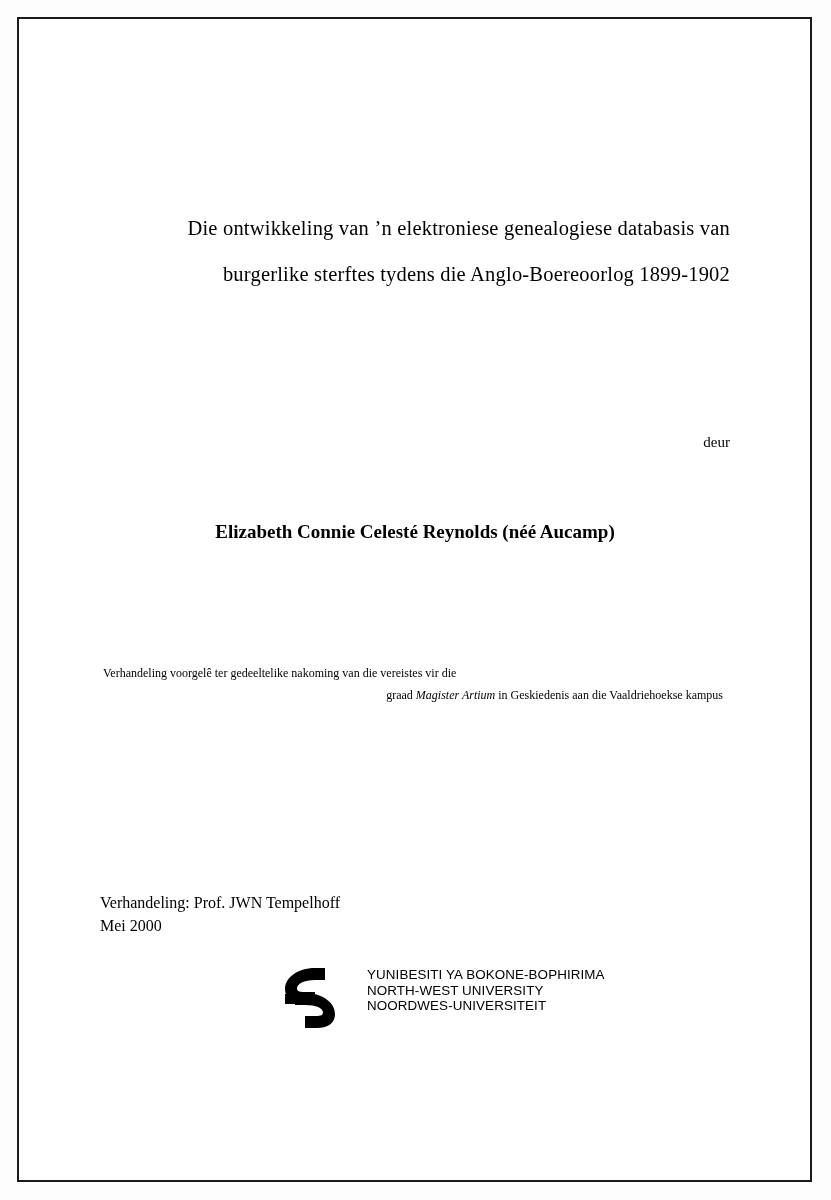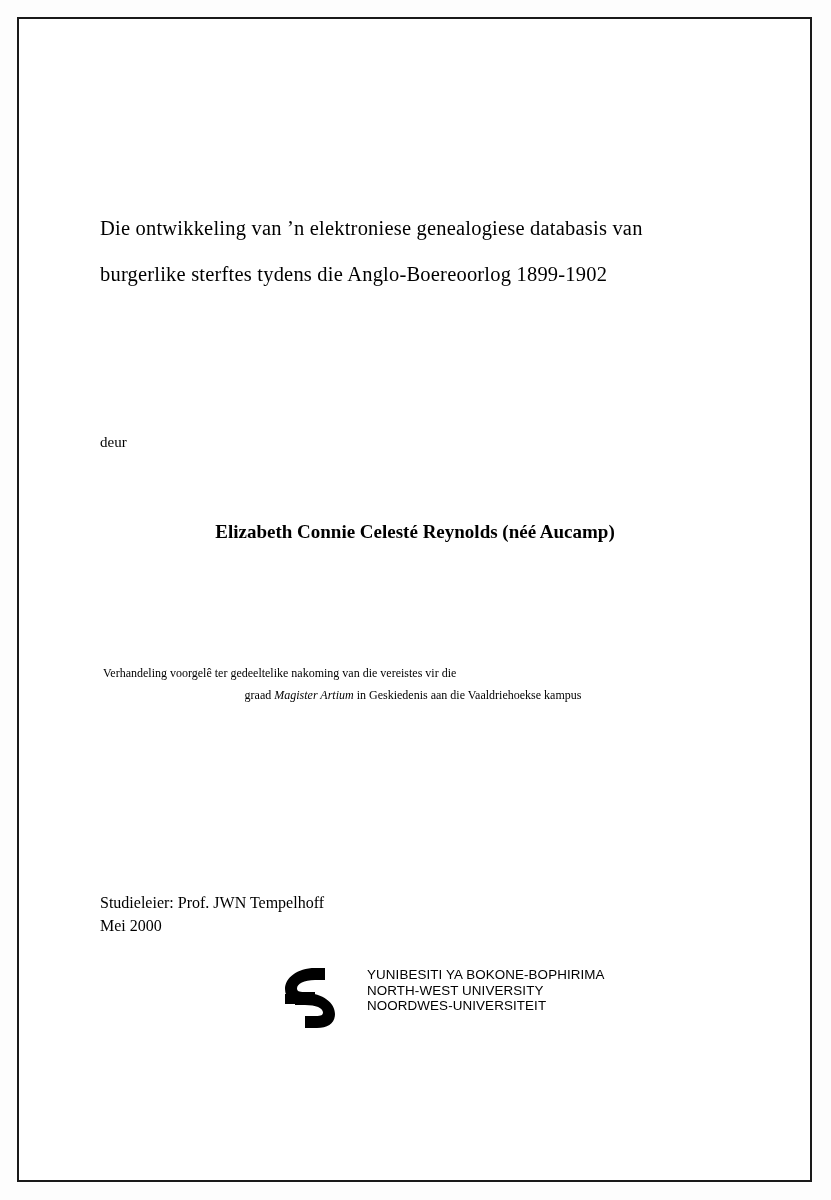--- a/index.html
+++ b/index.html
@@ -40,34 +40,34 @@
     top: 0;
     width: 630px;
     height: 1200px;
   }
 
   .title-block {
     position: absolute;
     top: 205px;
     left: 0;
     width: 630px;
-    text-align: left;
+    text-align: right;
   }
   .title-line {
     font-size: 20.5px;
     line-height: 46px;
     letter-spacing: 0.2px;
   }
 
   .deur {
     position: absolute;
     top: 434px;
     left: 0;
     width: 630px;
-    text-align: left;
+    text-align: right;
     font-size: 15px;
   }
 
   .author {
     position: absolute;
     top: 521px;
     left: 0;
     width: 630px;
     text-align: center;
     font-size: 19px;
@@ -79,21 +79,21 @@
     top: 662px;
     left: 3px;
     width: 620px;
     font-size: 12px;
     line-height: 22px;
   }
   .statement .just {
     text-align: justify;
   }
   .statement .plain {
-    text-align: center;
+    text-align: right;
   }
   .statement i {
     font-style: italic;
   }
 
   .supervisor {
     position: absolute;
     top: 891px;
     left: 0;
     font-size: 16px;
@@ -144,21 +144,21 @@
     <div class="deur">deur</div>
 
     <div class="author">Elizabeth Connie Celesté Reynolds (néé Aucamp)</div>
 
     <div class="statement">
       <div class="just">Verhandeling voorgelê ter gedeeltelike nakoming van die vereistes vir die</div>
       <div class="plain"><span>graad </span><i>Magister Artium</i><span> in Geskiedenis aan die Vaaldriehoekse kampus</span></div>
     </div>
 
     <div class="supervisor">
-      <div>Studieleier: Prof. JWN Tempelhoff</div>
+      <div>Verhandeling: Prof. JWN Tempelhoff</div>
       <div>Mei 2000</div>
     </div>
 
     <div class="logo-wrap">
       <svg class="logo-mark" viewBox="0 0 110 66">
         <path d="M60 3 C42 3 30 13 30 24 C30 33 37 38 48 38 L60 38 L60 27 L49 27 C44 27 42 26 42 23.5 C42 19 49 15 60 15 L70 15 L70 3 Z" fill="#000000"></path>
         <path d="M50 28 C68 28 80 38 80 49 C80 58 73 63 62 63 L50 63 L50 51 L61 51 C66 51 68 50 68 47.5 C68 43 61 40 50 40 L40 40 L40 28 Z" fill="#000000"></path>
         <rect x="30" y="29" width="26" height="10" fill="#000000"></rect>
       </svg>
       <div class="logo-text">

